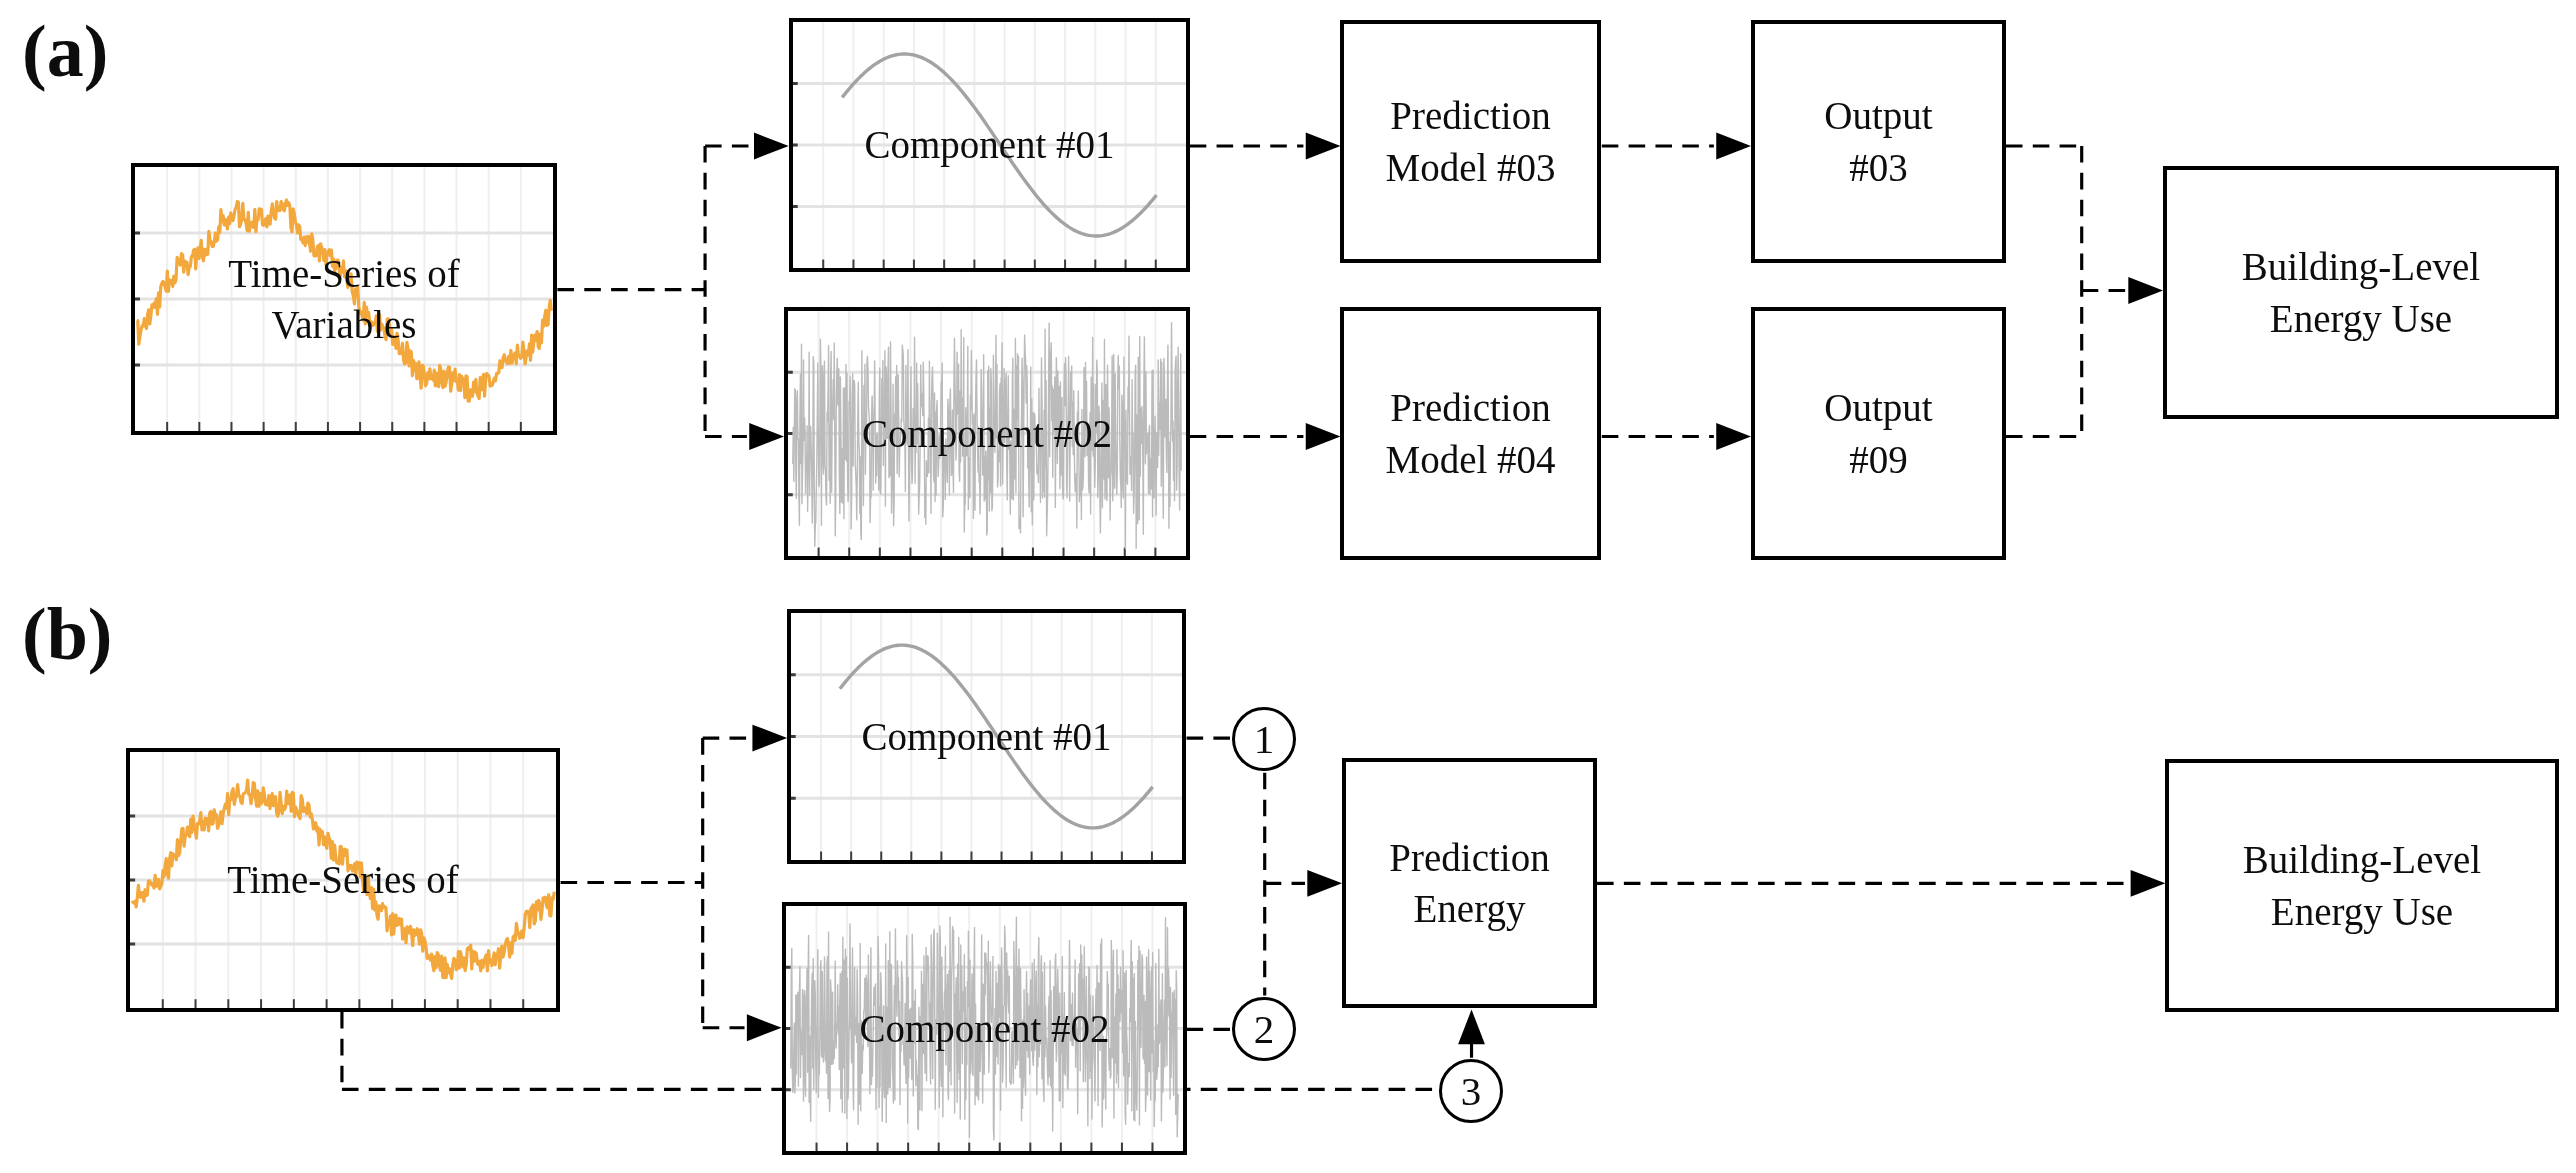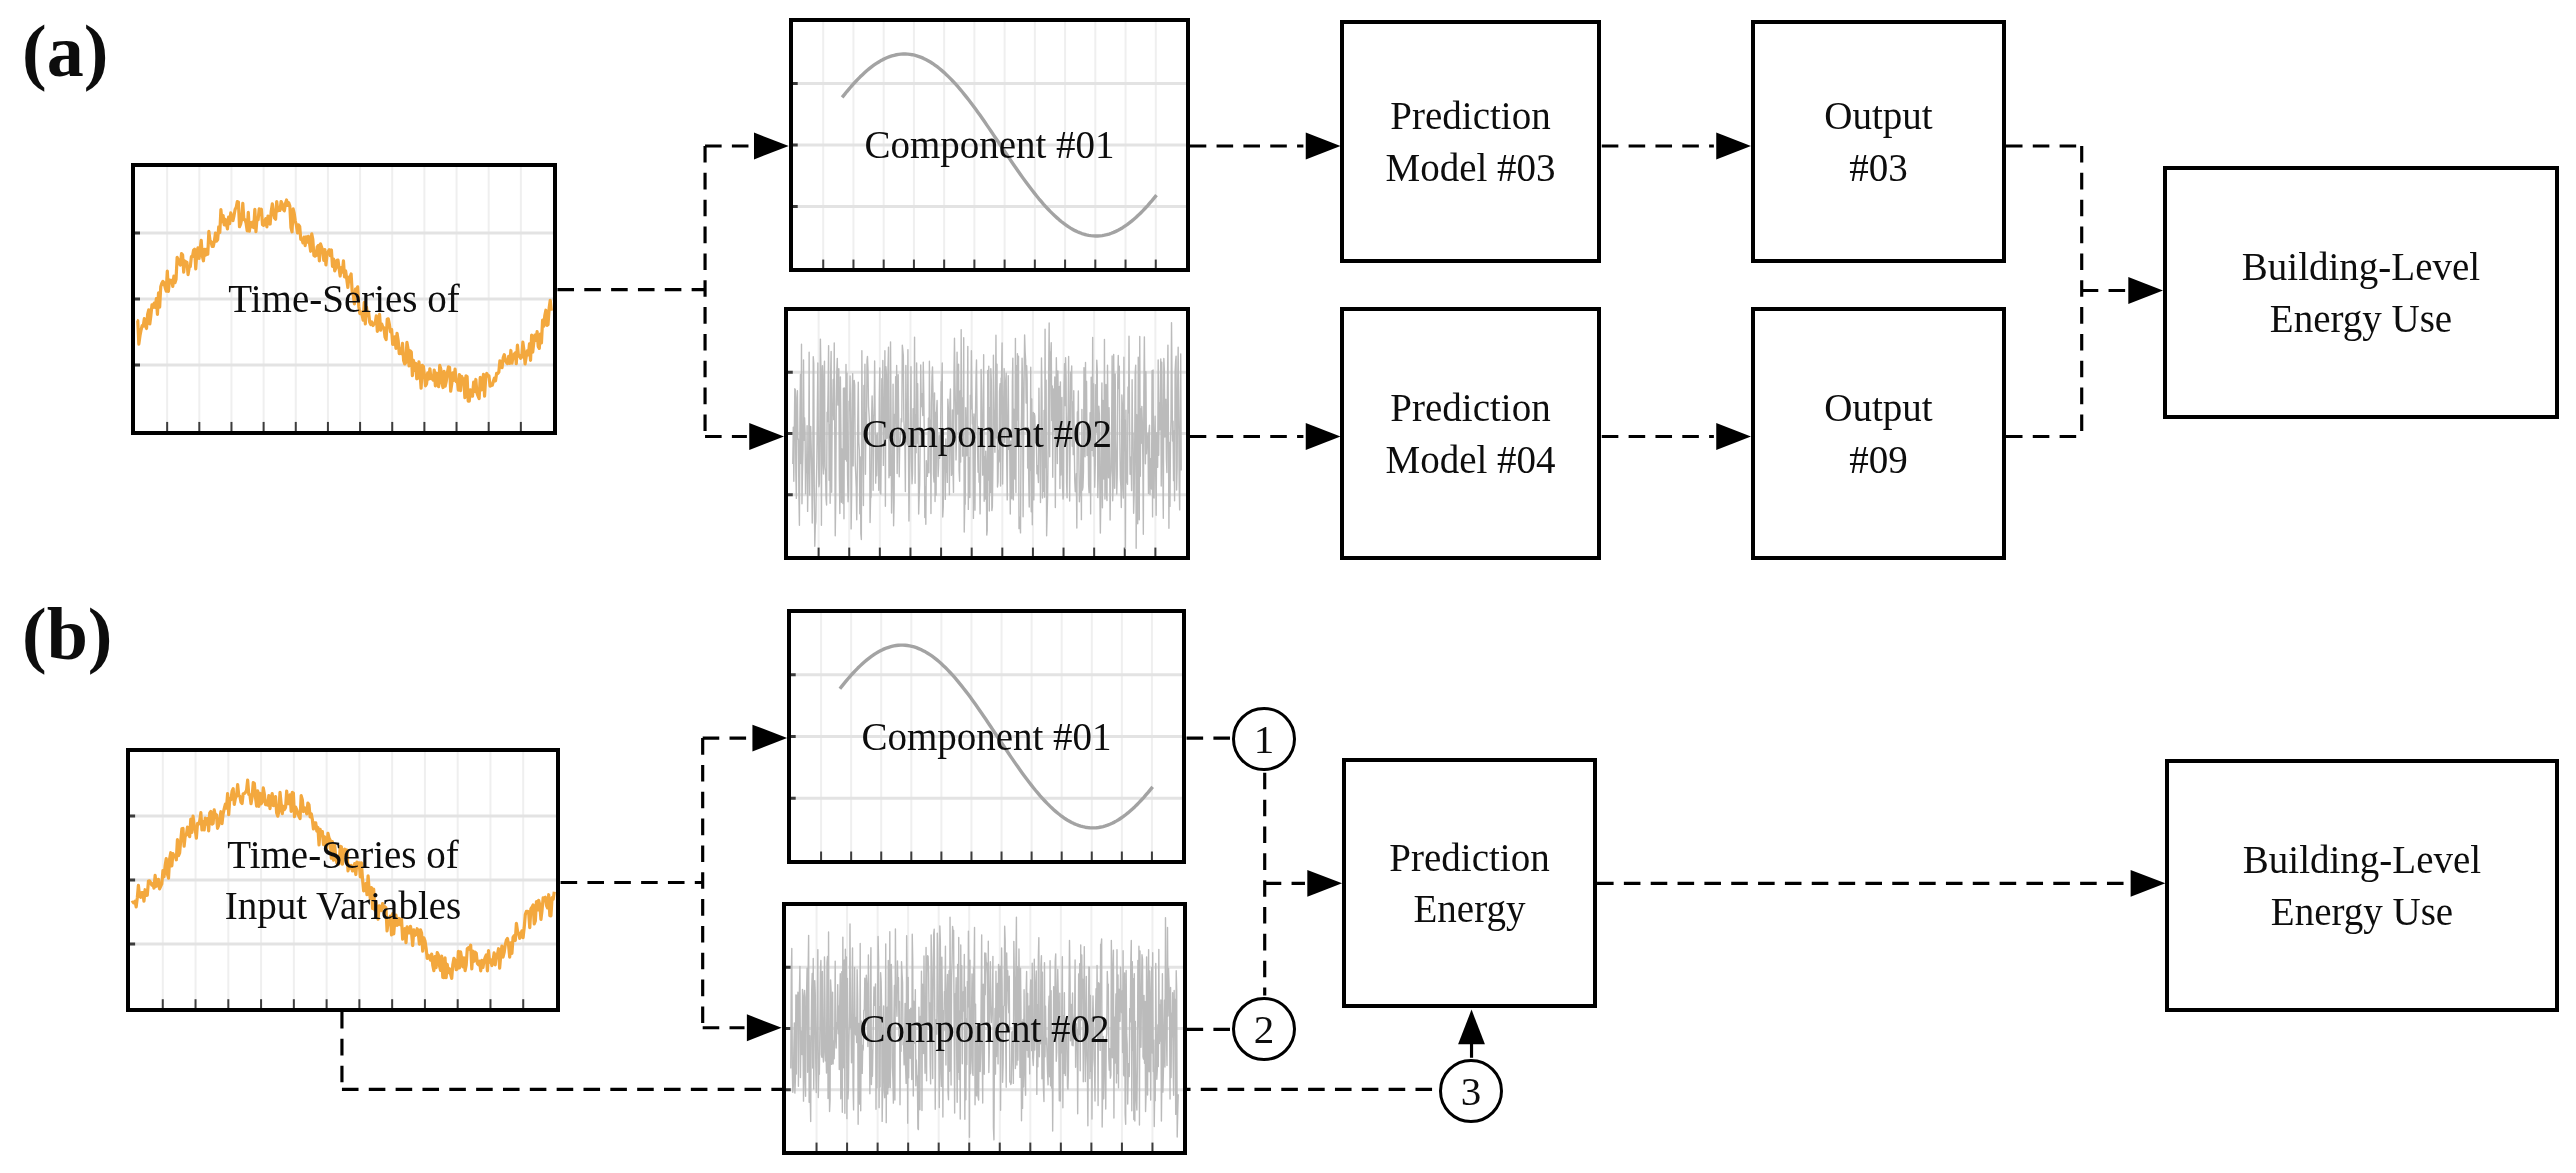--- a/index.html
+++ b/index.html
@@ -97,20 +97,21 @@
         <line x1="769.2307692307693" y1="640" x2="769.2307692307693" y2="618" stroke="#3C3C3C" stroke-width="2" vector-effect="non-scaling-stroke"></line>
         <line x1="846.1538461538462" y1="640" x2="846.1538461538462" y2="618" stroke="#3C3C3C" stroke-width="2" vector-effect="non-scaling-stroke"></line>
         <line x1="923.0769230769231" y1="640" x2="923.0769230769231" y2="618" stroke="#3C3C3C" stroke-width="2" vector-effect="non-scaling-stroke"></line>
         <line x1="0" y1="160" x2="12" y2="160" stroke="#3C3C3C" stroke-width="3" vector-effect="non-scaling-stroke"></line>
         <line x1="0" y1="320" x2="12" y2="320" stroke="#3C3C3C" stroke-width="3" vector-effect="non-scaling-stroke"></line>
         <line x1="0" y1="480" x2="12" y2="480" stroke="#3C3C3C" stroke-width="3" vector-effect="non-scaling-stroke"></line>
         <path d="M4.0 371.7L6.6 372.9L9.2 429.3L11.9 409.1L14.5 395.1L17.1 384.8L19.7 385.6L22.3 367.7L24.9 384.1L27.6 391.5L30.2 357.1L32.8 346.2L35.4 380.5L38.0 359.9L40.6 334.3L43.3 340.1L45.9 330.0L48.5 340.0L51.1 319.2L53.7 357.3L56.3 305.0L59.0 339.8L61.6 290.3L64.2 281.8L66.8 277.2L69.4 280.7L72.1 292.1L74.7 300.9L77.3 252.3L79.9 301.5L82.5 274.3L85.1 274.7L87.8 274.7L90.4 289.5L93.0 264.5L95.6 280.5L98.2 271.9L100.8 219.0L103.5 225.4L106.1 235.0L108.7 237.5L111.3 209.9L113.9 212.7L116.5 254.8L119.2 227.8L121.8 230.2L124.4 231.6L127.0 260.9L129.6 244.0L132.3 241.6L134.9 217.2L137.5 217.2L140.1 201.6L142.7 199.3L145.3 247.1L148.0 207.0L150.6 196.1L153.2 221.7L155.8 199.9L158.4 178.0L161.0 215.7L163.7 227.4L166.3 199.8L168.9 213.8L171.5 198.8L174.1 211.6L176.7 156.0L179.4 178.1L182.0 181.3L184.6 192.4L187.2 192.5L189.8 180.3L192.5 160.4L195.1 179.9L197.7 176.0L200.3 145.3L202.9 158.9L205.5 103.4L208.2 132.8L210.8 117.7L213.4 140.4L216.0 126.7L218.6 137.7L221.2 150.0L223.9 121.6L226.5 137.3L229.1 111.2L231.7 124.1L234.3 129.8L236.9 117.7L239.6 102.4L242.2 97.9L244.8 83.7L247.4 85.3L250.0 144.9L252.7 138.7L255.3 126.7L257.9 88.2L260.5 127.9L263.1 127.4L265.7 136.1L268.4 154.8L271.0 109.7L273.6 155.7L276.2 134.7L278.8 144.9L281.4 133.6L284.1 146.8L286.7 102.4L289.3 156.8L291.9 125.1L294.5 128.2L297.2 101.4L299.8 115.4L302.4 102.4L305.0 139.7L307.6 141.4L310.2 131.8L312.9 125.4L315.5 145.0L318.1 119.1L320.7 125.7L323.3 138.3L325.9 107.1L328.6 89.3L331.2 110.9L333.8 123.5L336.4 126.5L339.0 83.6L341.6 106.7L344.3 101.8L346.9 105.2L349.5 83.7L352.1 89.2L354.7 102.4L357.4 106.4L360.0 88.6L362.6 80.0L365.2 93.3L367.8 86.4L370.4 94.6L373.1 147.0L375.7 157.1L378.3 101.6L380.9 112.6L383.5 131.1L386.1 141.0L388.8 159.9L391.4 140.5L394.0 143.9L396.6 175.5L399.2 174.2L401.8 183.7L404.5 170.0L407.1 190.7L409.7 169.4L412.3 182.2L414.9 167.9L417.6 185.7L420.2 204.3L422.8 162.2L425.4 175.4L428.0 214.2L430.6 216.0L433.3 214.3L435.9 193.7L438.5 190.4L441.1 227.7L443.7 186.1L446.3 194.2L449.0 202.6L451.6 226.2L454.2 200.0L456.8 237.6L459.4 211.7L462.0 205.6L464.7 200.7L467.3 215.0L469.9 201.1L472.5 240.9L475.1 223.1L477.8 251.9L480.4 245.3L483.0 226.1L485.6 225.5L488.2 245.7L490.8 264.3L493.5 243.9L496.1 255.0L498.7 227.8L501.3 266.4L503.9 251.9L506.5 271.0L509.2 292.0L511.8 267.1L514.4 266.8L517.0 259.2L519.6 302.7L522.2 311.4L524.9 331.8L527.5 295.8L530.1 297.5L532.7 290.4L535.3 337.3L538.0 355.4L540.6 351.1L543.2 358.5L545.8 371.4L548.4 328.4L551.0 380.4L553.7 339.4L556.3 359.1L558.9 352.8L561.5 376.3L564.1 381.9L566.7 375.6L569.4 384.3L572.0 379.7L574.6 379.8L577.2 360.9L579.8 398.3L582.4 377.5L585.1 357.1L587.7 395.8L590.3 380.7L592.9 388.3L595.5 389.4L598.2 412.6L600.8 418.5L603.4 369.2L606.0 368.0L608.6 382.1L611.2 399.7L613.9 393.9L616.5 429.9L619.1 429.6L621.7 411.9L624.3 439.6L626.9 403.0L629.6 420.6L632.2 452.4L634.8 440.6L637.4 452.7L640.0 427.6L642.6 469.0L645.3 477.5L647.9 474.1L650.5 425.1L653.1 440.3L655.7 482.4L658.4 445.4L661.0 448.5L663.6 505.8L666.2 468.9L668.8 493.2L671.4 476.0L674.1 513.4L676.7 511.9L679.3 472.4L681.9 499.9L684.5 536.4L687.1 481.0L689.8 483.0L692.4 503.4L695.0 530.6L697.6 525.3L700.2 499.1L702.8 514.0L705.5 489.1L708.1 513.2L710.7 510.1L713.3 516.7L715.9 492.2L718.6 530.4L721.2 499.8L723.8 524.1L726.4 532.5L729.0 481.1L731.6 489.9L734.3 523.8L736.9 534.7L739.5 495.5L742.1 531.2L744.7 518.9L747.3 498.6L750.0 484.6L752.6 486.0L755.2 543.4L757.8 525.6L760.4 498.9L763.1 517.0L765.7 490.0L768.3 520.2L770.9 516.2L773.5 540.7L776.1 503.2L778.8 542.2L781.4 507.7L784.0 514.0L786.6 513.8L789.2 558.9L791.8 506.2L794.5 507.9L797.1 567.4L799.7 567.4L802.3 540.3L804.9 547.0L807.5 555.7L810.2 521.7L812.8 543.9L815.4 515.1L818.0 547.7L820.6 554.8L823.3 561.4L825.9 510.2L828.5 540.3L831.1 525.4L833.7 502.8L836.3 555.5L839.0 511.2L841.6 500.6L844.2 505.6L846.8 506.4L849.4 531.4L852.0 529.9L854.7 529.0L857.3 519.5L859.9 511.7L862.5 518.3L865.1 500.3L867.7 501.1L870.4 497.0L873.0 469.7L875.6 472.8L878.2 486.5L880.8 462.7L883.5 454.9L886.1 469.0L888.7 473.6L891.3 476.7L893.9 459.3L896.5 476.1L899.2 444.8L901.8 475.5L904.4 460.5L907.0 454.5L909.6 450.6L912.2 477.0L914.9 432.0L917.5 458.7L920.1 457.0L922.7 463.8L925.3 460.7L927.9 424.5L930.6 445.0L933.2 477.3L935.8 460.7L938.4 446.0L941.0 455.7L943.7 429.0L946.3 468.6L948.9 407.3L951.5 448.9L954.1 425.2L956.7 407.3L959.4 420.5L962.0 399.2L964.6 435.0L967.2 439.6L969.8 404.9L972.4 426.2L975.1 371.2L977.7 386.1L980.3 361.0L982.9 347.2L985.5 383.9L988.1 382.3L990.8 341.9L993.4 323.2L996.0 348.4" fill="none" stroke="#F3A83E" stroke-width="3.2" stroke-linejoin="round" vector-effect="non-scaling-stroke"></path>
       </svg>
     <div class="boxlabel">
       <div>Time-Series of</div>
+      <div>Variables</div>
     </div>
   </div>
 
   <div class="box" style="left:789px;top:18px;width:401px;height:254px;">
     <svg class="wave" viewBox="0 0 1000 640" preserveAspectRatio="none">
         <line x1="76.92307692307692" y1="0" x2="76.92307692307692" y2="640" stroke="#EFEFEF" stroke-width="2" vector-effect="non-scaling-stroke"></line>
         <line x1="153.84615384615384" y1="0" x2="153.84615384615384" y2="640" stroke="#EFEFEF" stroke-width="2" vector-effect="non-scaling-stroke"></line>
         <line x1="230.76923076923077" y1="0" x2="230.76923076923077" y2="640" stroke="#EFEFEF" stroke-width="2" vector-effect="non-scaling-stroke"></line>
         <line x1="307.6923076923077" y1="0" x2="307.6923076923077" y2="640" stroke="#EFEFEF" stroke-width="2" vector-effect="non-scaling-stroke"></line>
         <line x1="384.61538461538464" y1="0" x2="384.61538461538464" y2="640" stroke="#EFEFEF" stroke-width="2" vector-effect="non-scaling-stroke"></line>
@@ -245,21 +246,20 @@
         <line x1="769.2307692307693" y1="640" x2="769.2307692307693" y2="618" stroke="#3C3C3C" stroke-width="2" vector-effect="non-scaling-stroke"></line>
         <line x1="846.1538461538462" y1="640" x2="846.1538461538462" y2="618" stroke="#3C3C3C" stroke-width="2" vector-effect="non-scaling-stroke"></line>
         <line x1="923.0769230769231" y1="640" x2="923.0769230769231" y2="618" stroke="#3C3C3C" stroke-width="2" vector-effect="non-scaling-stroke"></line>
         <line x1="0" y1="160" x2="12" y2="160" stroke="#3C3C3C" stroke-width="3" vector-effect="non-scaling-stroke"></line>
         <line x1="0" y1="320" x2="12" y2="320" stroke="#3C3C3C" stroke-width="3" vector-effect="non-scaling-stroke"></line>
         <line x1="0" y1="480" x2="12" y2="480" stroke="#3C3C3C" stroke-width="3" vector-effect="non-scaling-stroke"></line>
         <path d="M4.0 377.2L6.6 375.1L9.2 377.1L11.9 373.1L14.5 387.2L17.1 364.7L19.7 333.2L22.3 360.0L24.9 363.0L27.6 351.2L30.2 351.4L32.8 373.0L35.4 344.3L38.0 358.7L40.6 357.9L43.3 322.9L45.9 322.3L48.5 326.7L51.1 332.4L53.7 329.1L56.3 340.0L59.0 308.4L61.6 335.7L64.2 331.5L66.8 318.2L69.4 342.1L72.1 336.0L74.7 329.8L77.3 296.8L79.9 312.0L82.5 283.7L85.1 266.5L87.8 305.4L90.4 315.5L93.0 266.7L95.6 251.8L98.2 284.6L100.8 253.8L103.5 261.6L106.1 257.7L108.7 269.5L111.3 219.3L113.9 259.4L116.5 252.5L119.2 219.7L121.8 192.1L124.4 190.9L127.0 235.6L129.6 209.6L132.3 207.7L134.9 187.9L137.5 199.6L140.1 211.5L142.7 167.6L145.3 200.8L148.0 160.4L150.6 184.1L153.2 194.6L155.8 215.6L158.4 178.8L161.0 180.1L163.7 172.0L166.3 151.6L168.9 194.7L171.5 174.0L174.1 195.0L176.7 165.0L179.4 180.5L182.0 166.5L184.6 197.3L187.2 152.6L189.8 148.8L192.5 180.3L195.1 178.4L197.7 144.9L200.3 158.7L202.9 157.2L205.5 190.8L208.2 183.0L210.8 166.1L213.4 149.3L216.0 178.9L218.6 154.6L221.2 141.6L223.9 130.2L226.5 140.0L229.1 104.2L231.7 156.5L234.3 116.0L236.9 119.4L239.6 97.8L242.2 91.7L244.8 131.2L247.4 115.4L250.0 110.6L252.7 81.7L255.3 108.6L257.9 110.5L260.5 125.4L263.1 128.8L265.7 104.3L268.4 103.7L271.0 101.1L273.6 95.3L276.2 70.1L278.8 106.1L281.4 106.5L284.1 129.4L286.7 112.2L289.3 76.7L291.9 78.3L294.5 112.6L297.2 135.2L299.8 96.9L302.4 136.1L305.0 103.1L307.6 129.8L310.2 125.1L312.9 89.8L315.5 105.7L318.1 131.7L320.7 122.6L323.3 133.0L325.9 108.8L328.6 141.7L331.2 117.1L333.8 103.9L336.4 134.3L339.0 123.9L341.6 111.6L344.3 152.6L346.9 160.3L349.5 148.5L352.1 100.7L354.7 127.8L357.4 154.2L360.0 135.8L362.6 143.7L365.2 138.6L367.8 98.0L370.4 129.3L373.1 128.6L375.7 107.4L378.3 148.5L380.9 101.0L383.5 102.6L386.1 161.5L388.8 137.6L391.4 144.4L394.0 154.0L396.6 160.9L399.2 166.7L401.8 109.2L404.5 119.1L407.1 149.1L409.7 139.2L412.3 143.9L414.9 154.8L417.6 127.6L420.2 132.2L422.8 162.1L425.4 154.1L428.0 168.0L430.6 192.4L433.3 177.1L435.9 177.0L438.5 197.8L441.1 188.7L443.7 232.1L446.3 193.3L449.0 207.4L451.6 199.1L454.2 231.5L456.8 212.2L459.4 231.8L462.0 240.8L464.7 203.4L467.3 215.0L469.9 220.3L472.5 265.3L475.1 224.1L477.8 270.2L480.4 232.6L483.0 262.8L485.6 277.2L488.2 273.5L490.8 279.9L493.5 235.9L496.1 236.7L498.7 280.2L501.3 247.8L503.9 242.8L506.5 259.0L509.2 244.9L511.8 297.0L514.4 283.2L517.0 290.4L519.6 283.5L522.2 297.3L524.9 296.7L527.5 278.9L530.1 306.3L532.7 275.2L535.3 277.3L538.0 276.9L540.6 312.1L543.2 276.9L545.8 317.0L548.4 347.4L551.0 345.9L553.7 328.9L556.3 356.9L558.9 309.7L561.5 345.4L564.1 366.2L566.7 338.8L569.4 391.0L572.0 342.5L574.6 395.0L577.2 374.6L579.8 408.9L582.4 418.0L585.1 384.4L587.7 393.8L590.3 396.5L592.9 379.2L595.5 388.9L598.2 386.6L600.8 389.7L603.4 447.2L606.0 425.3L608.6 429.3L611.2 410.0L613.9 457.1L616.5 404.2L619.1 454.5L621.7 419.9L624.3 407.9L626.9 433.4L629.6 430.6L632.2 416.2L634.8 432.0L637.4 417.6L640.0 467.6L642.6 448.2L645.3 441.7L647.9 476.9L650.5 436.9L653.1 452.4L655.7 452.4L658.4 435.8L661.0 453.4L663.6 483.8L666.2 444.9L668.8 458.4L671.4 456.8L674.1 441.8L676.7 451.9L679.3 480.5L681.9 444.7L684.5 452.8L687.1 498.0L689.8 464.6L692.4 471.8L695.0 489.7L697.6 516.0L700.2 508.2L702.8 512.2L705.5 520.4L708.1 505.0L710.7 532.7L713.3 546.5L715.9 511.6L718.6 538.9L721.2 501.4L723.8 506.7L726.4 533.9L729.0 545.8L731.6 510.1L734.3 563.7L736.9 564.1L739.5 514.8L742.1 564.0L744.7 531.1L747.3 551.8L750.0 542.2L752.6 555.1L755.2 565.8L757.8 531.2L760.4 515.9L763.1 520.6L765.7 544.3L768.3 541.9L770.9 498.4L773.5 539.5L776.1 499.8L778.8 517.7L781.4 537.2L784.0 514.9L786.6 546.8L789.2 532.3L791.8 491.7L794.5 489.1L797.1 493.2L799.7 483.0L802.3 542.0L804.9 497.6L807.5 523.2L810.2 500.5L812.8 502.8L815.4 528.5L818.0 531.7L820.6 523.1L823.3 547.2L825.9 521.1L828.5 538.4L831.1 522.6L833.7 513.5L836.3 507.5L839.0 547.4L841.6 496.7L844.2 525.7L846.8 519.2L849.4 533.9L852.0 524.5L854.7 502.4L857.3 532.3L859.9 506.3L862.5 506.3L865.1 491.8L867.7 540.3L870.4 506.9L873.0 485.2L875.6 512.6L878.2 501.7L880.8 482.5L883.5 470.3L886.1 466.2L888.7 483.5L891.3 512.8L893.9 476.9L896.5 503.7L899.2 463.3L901.8 459.0L904.4 471.3L907.0 428.3L909.6 447.1L912.2 454.5L914.9 465.7L917.5 456.1L920.1 447.0L922.7 464.2L925.3 439.5L927.9 406.5L930.6 398.5L933.2 398.1L935.8 400.9L938.4 438.9L941.0 392.0L943.7 388.3L946.3 382.1L948.9 429.6L951.5 422.2L954.1 374.1L956.7 395.0L959.4 370.7L962.0 383.0L964.6 418.6L967.2 396.1L969.8 364.8L972.4 365.8L975.1 363.3L977.7 383.9L980.3 389.9L982.9 356.8L985.5 409.1L988.1 409.5L990.8 364.1L993.4 367.9L996.0 349.6" fill="none" stroke="#F3A83E" stroke-width="3.2" stroke-linejoin="round" vector-effect="non-scaling-stroke"></path>
       </svg>
     <div class="boxlabel">
       <div>Time-Series of</div>
-      <div>Input Variables</div>
     </div>
   </div>
 
   <div class="box" style="left:787px;top:609px;width:399px;height:255px;">
     <svg class="wave" viewBox="0 0 1000 640" preserveAspectRatio="none">
         <line x1="76.92307692307692" y1="0" x2="76.92307692307692" y2="640" stroke="#EFEFEF" stroke-width="2" vector-effect="non-scaling-stroke"></line>
         <line x1="153.84615384615384" y1="0" x2="153.84615384615384" y2="640" stroke="#EFEFEF" stroke-width="2" vector-effect="non-scaling-stroke"></line>
         <line x1="230.76923076923077" y1="0" x2="230.76923076923077" y2="640" stroke="#EFEFEF" stroke-width="2" vector-effect="non-scaling-stroke"></line>
         <line x1="307.6923076923077" y1="0" x2="307.6923076923077" y2="640" stroke="#EFEFEF" stroke-width="2" vector-effect="non-scaling-stroke"></line>
         <line x1="384.61538461538464" y1="0" x2="384.61538461538464" y2="640" stroke="#EFEFEF" stroke-width="2" vector-effect="non-scaling-stroke"></line>

